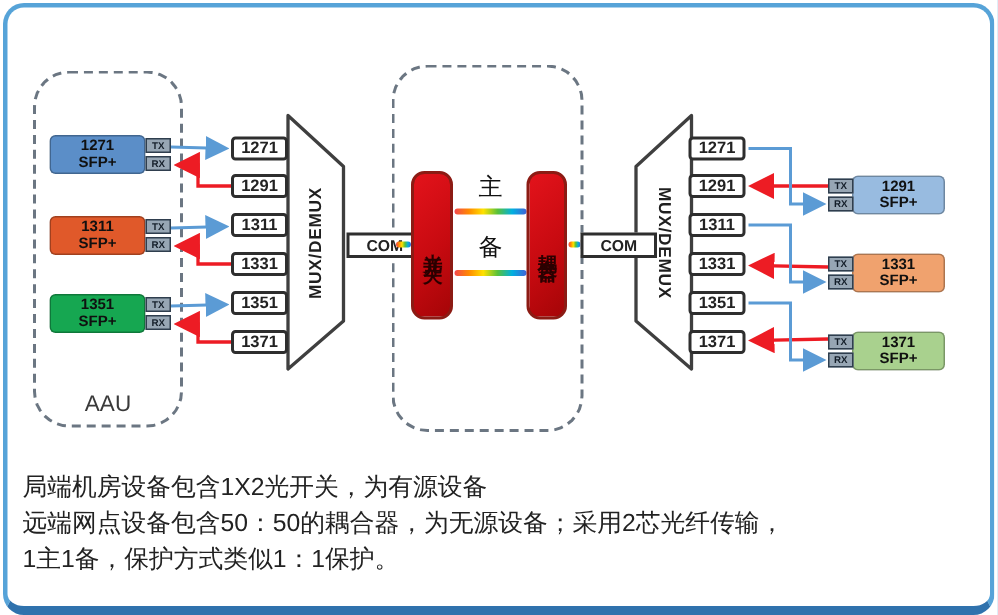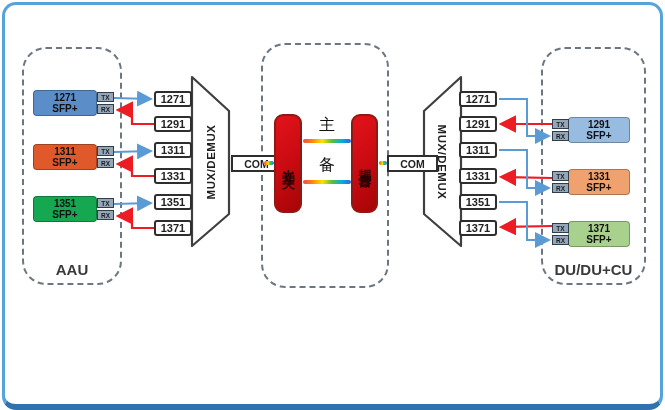--- a/index.html
+++ b/index.html
@@ -7,21 +7,21 @@
           font-family:"Liberation Sans","DejaVu Sans",sans-serif;
           --tx:#5b9bd5;--rx:#ed1c24;}
   .frame{position:absolute;left:2px;top:2px;right:2px;bottom:0;
          border:3px solid var(--accent,#56a3d8);border-bottom:6px solid var(--accent2,#2f72ad);
          border-radius:14px;pointer-events:none;}
   .dashed{position:absolute;border:2px dashed #6b7682;border-radius:24px;}
   .aau-box{left:22px;top:47px;width:96px;height:234px;}
   .mid-box{left:261px;top:43px;width:124px;height:241px;}
   .du-box{left:541px;top:47px;width:101px;height:234px;}
   .group-label{position:absolute;bottom:5px;left:0;width:100%;text-align:center;
-               font-size:15px;color:#3a3a3a;font-weight:bold;}
+               font-size:15px;color:#3a3a3a;}
   svg.overlay{position:absolute;left:0;top:0;}
   .tline{stroke:var(--tx);stroke-width:2;fill:none;}
   .rline{stroke:var(--rx);stroke-width:2.2;fill:none;}
   .th{fill:var(--tx);} .rh{fill:var(--rx);}
   .trap{fill:#ffffff;stroke:#3f3f3f;stroke-width:2.2;stroke-linejoin:round;}
   .port{position:absolute;width:38px;height:16px;background:#fff;border:2px solid #2e2e2e;
         border-radius:3px;display:flex;align-items:center;justify-content:center;
         font-size:11px;font-weight:bold;color:#222;box-sizing:border-box;}
   .com{position:absolute;width:51px;height:17px;background:#fff;border:2px solid #2e2e2e;
        display:flex;align-items:center;justify-content:center;font-size:10.5px;
@@ -52,23 +52,20 @@
 </style>
 </head>
 <body>
 
 <div class="canvas" style="--tx: #5b9bd5; --rx: #ed1c24; --accent: #56a3d8; --accent2: #2f72ad;">
 
   <div class="dashed aau-box">
     <div class="group-label">AAU</div>
   </div>
   <div class="dashed mid-box"></div>
-  <div class="dashed du-box">
-    <div class="group-label">DU/DU+CU</div>
-  </div>
 
   <svg class="overlay" width="665" height="410">
     <defs>
       <marker id="ah-t" markerWidth="8" markerHeight="8" refX="6.5" refY="4" orient="auto">
         <path d="M0,0 L8,4 L0,8 Z" class="th"></path>
       </marker>
       <marker id="ah-r" markerWidth="8" markerHeight="8" refX="6.5" refY="4" orient="auto">
         <path d="M0,0 L8,4 L0,8 Z" class="rh"></path>
       </marker>
     </defs>
@@ -156,15 +153,20 @@
   <div class="pill r" style="top:171px">TX</div>
   <div class="pill r" style="top:183px">RX</div>
 
   <div class="sfp r" style="top: 221px; background: rgb(169, 209, 142);">
     <span>1371</span>
     <span>SFP+</span>
   </div>
   <div class="pill r" style="top:223px">TX</div>
   <div class="pill r" style="top:235px">RX</div>
 
+  <div class="notes">
+    <p>局端机房设备包含1X2光开关，为有源设备</p>
+    <p>远端网点设备包含50：50的耦合器，为无源设备；采用2芯光纤传输，</p>
+    <p>1主1备，保护方式类似1：1保护。</p>
+  </div>
 
   <div class="frame"></div>
 </div>
 
 </body></html>

